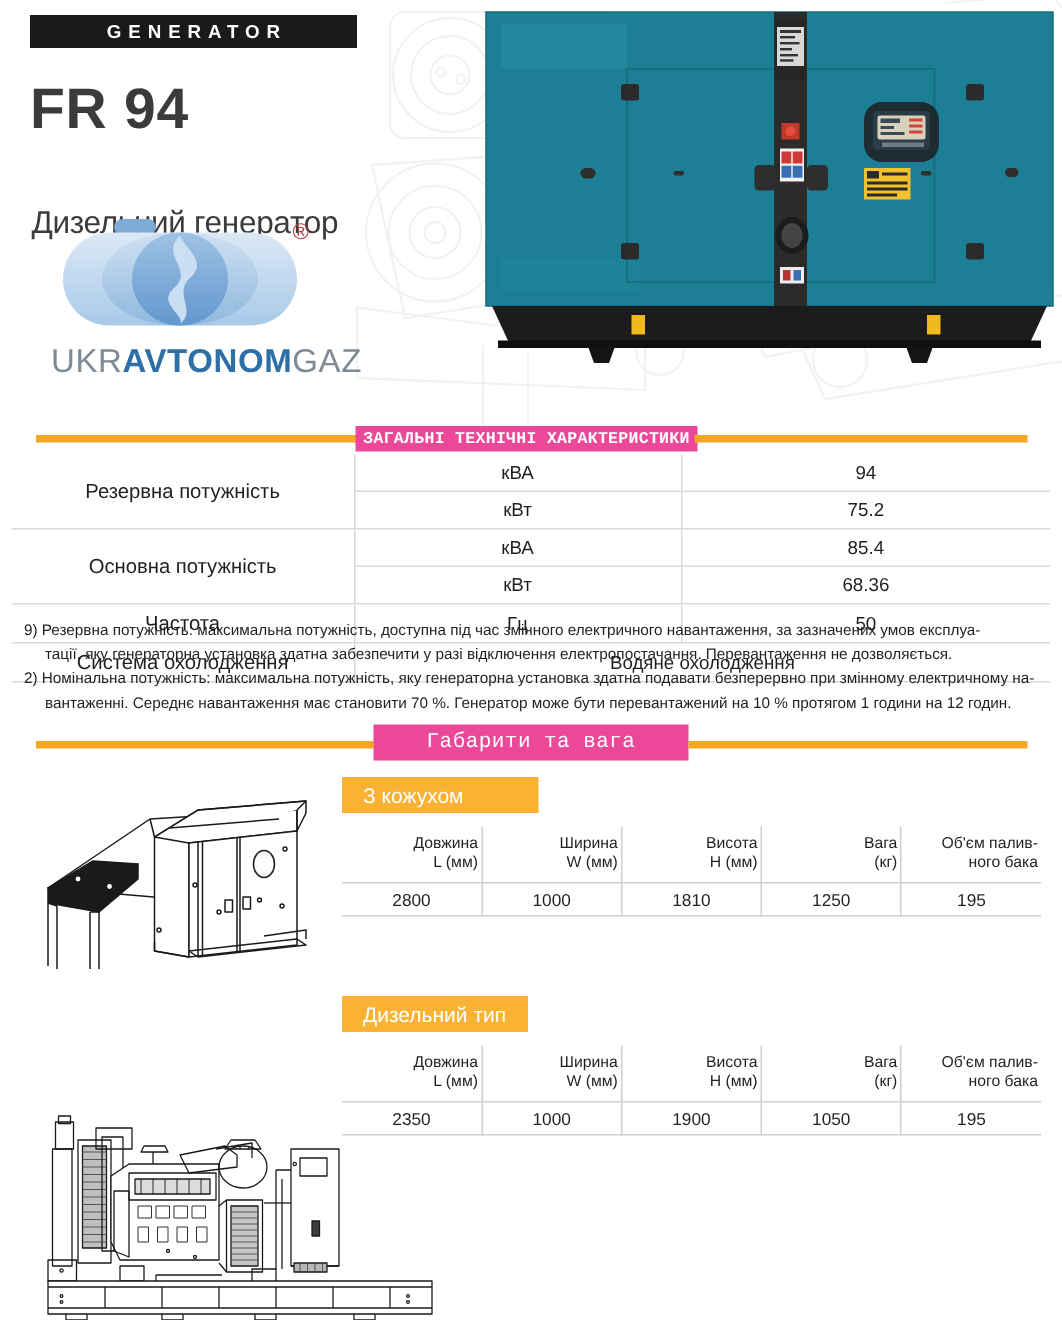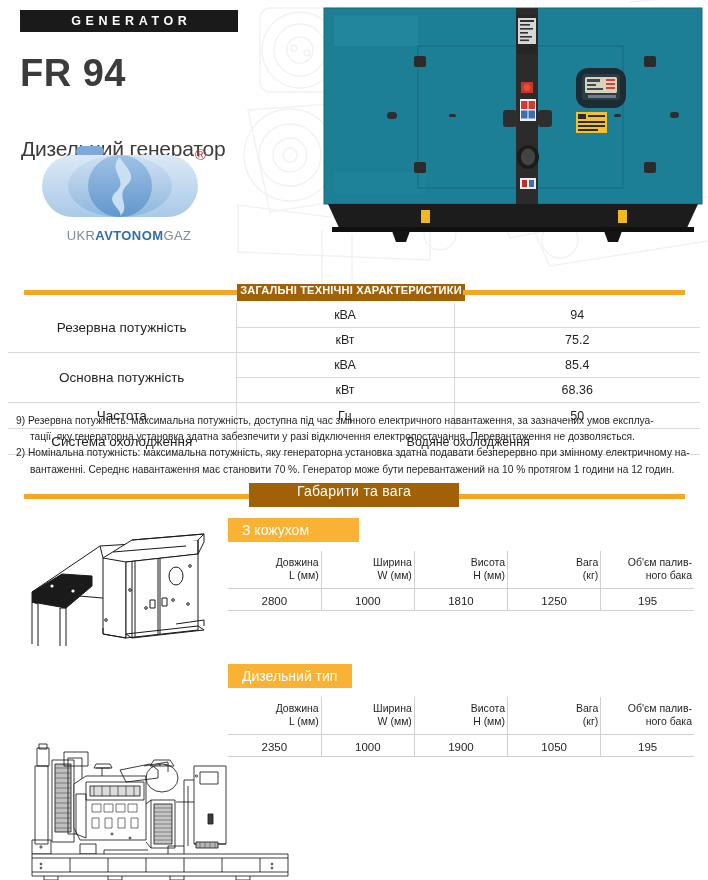--- a/index.html
+++ b/index.html
@@ -35,37 +35,37 @@
   }
   .subtitle {
     position: absolute; left: 21px; top: 93px;
     font-size: 21px; color: #3b3b3b; letter-spacing: -0.2px; margin-top: 44px;
   }
 
   
   .logo-wrap { position: absolute; left: 34px; top: 140px; width: 200px; height: 115px; }
   .logo-text {
     position: absolute; left: 0px; top: 88px; width: 190px;
-    text-align: center; font-size: 13px; letter-spacing: 0.4px;
+    text-align: center; font-size: 22px; letter-spacing: 0.4px;
     color: #7f8a95;
   }
   .logo-text b { color: #2f6fa8; font-weight: bold; }
   .reg-mark {
     position: absolute; left: 161px; top: 6px;
     font-size: 15px; color: #b0383c; font-weight: normal;
   }
 
   
   .photo { position: absolute; left: 318px; top: 2px; width: 390px; height: 240px; }
 
   
   .barline { position: absolute; height: 5px; background: #f5a623; }
   .blackbar {
-    position: absolute; background: #a16207; display: flex;
-    align-items: flex-start; justify-content: center;
+    position: absolute; background: #ec4899; display: flex;
+    align-items: center; justify-content: center; font-family: Liberation Mono, monospace;
   }
   .blackbar span {
     color: #fff; font-size: 11px; font-weight: bold; letter-spacing: 0.2px;
   }
   .blackbar.big span { font-size: 14px; font-weight: normal; letter-spacing: 0.3px; }
 
   
   .spec { position: absolute; left: 8px; top: 303px; width: 692px; }
   .spec table { border-collapse: collapse; width: 100%; table-layout: fixed; }
   .spec td {

